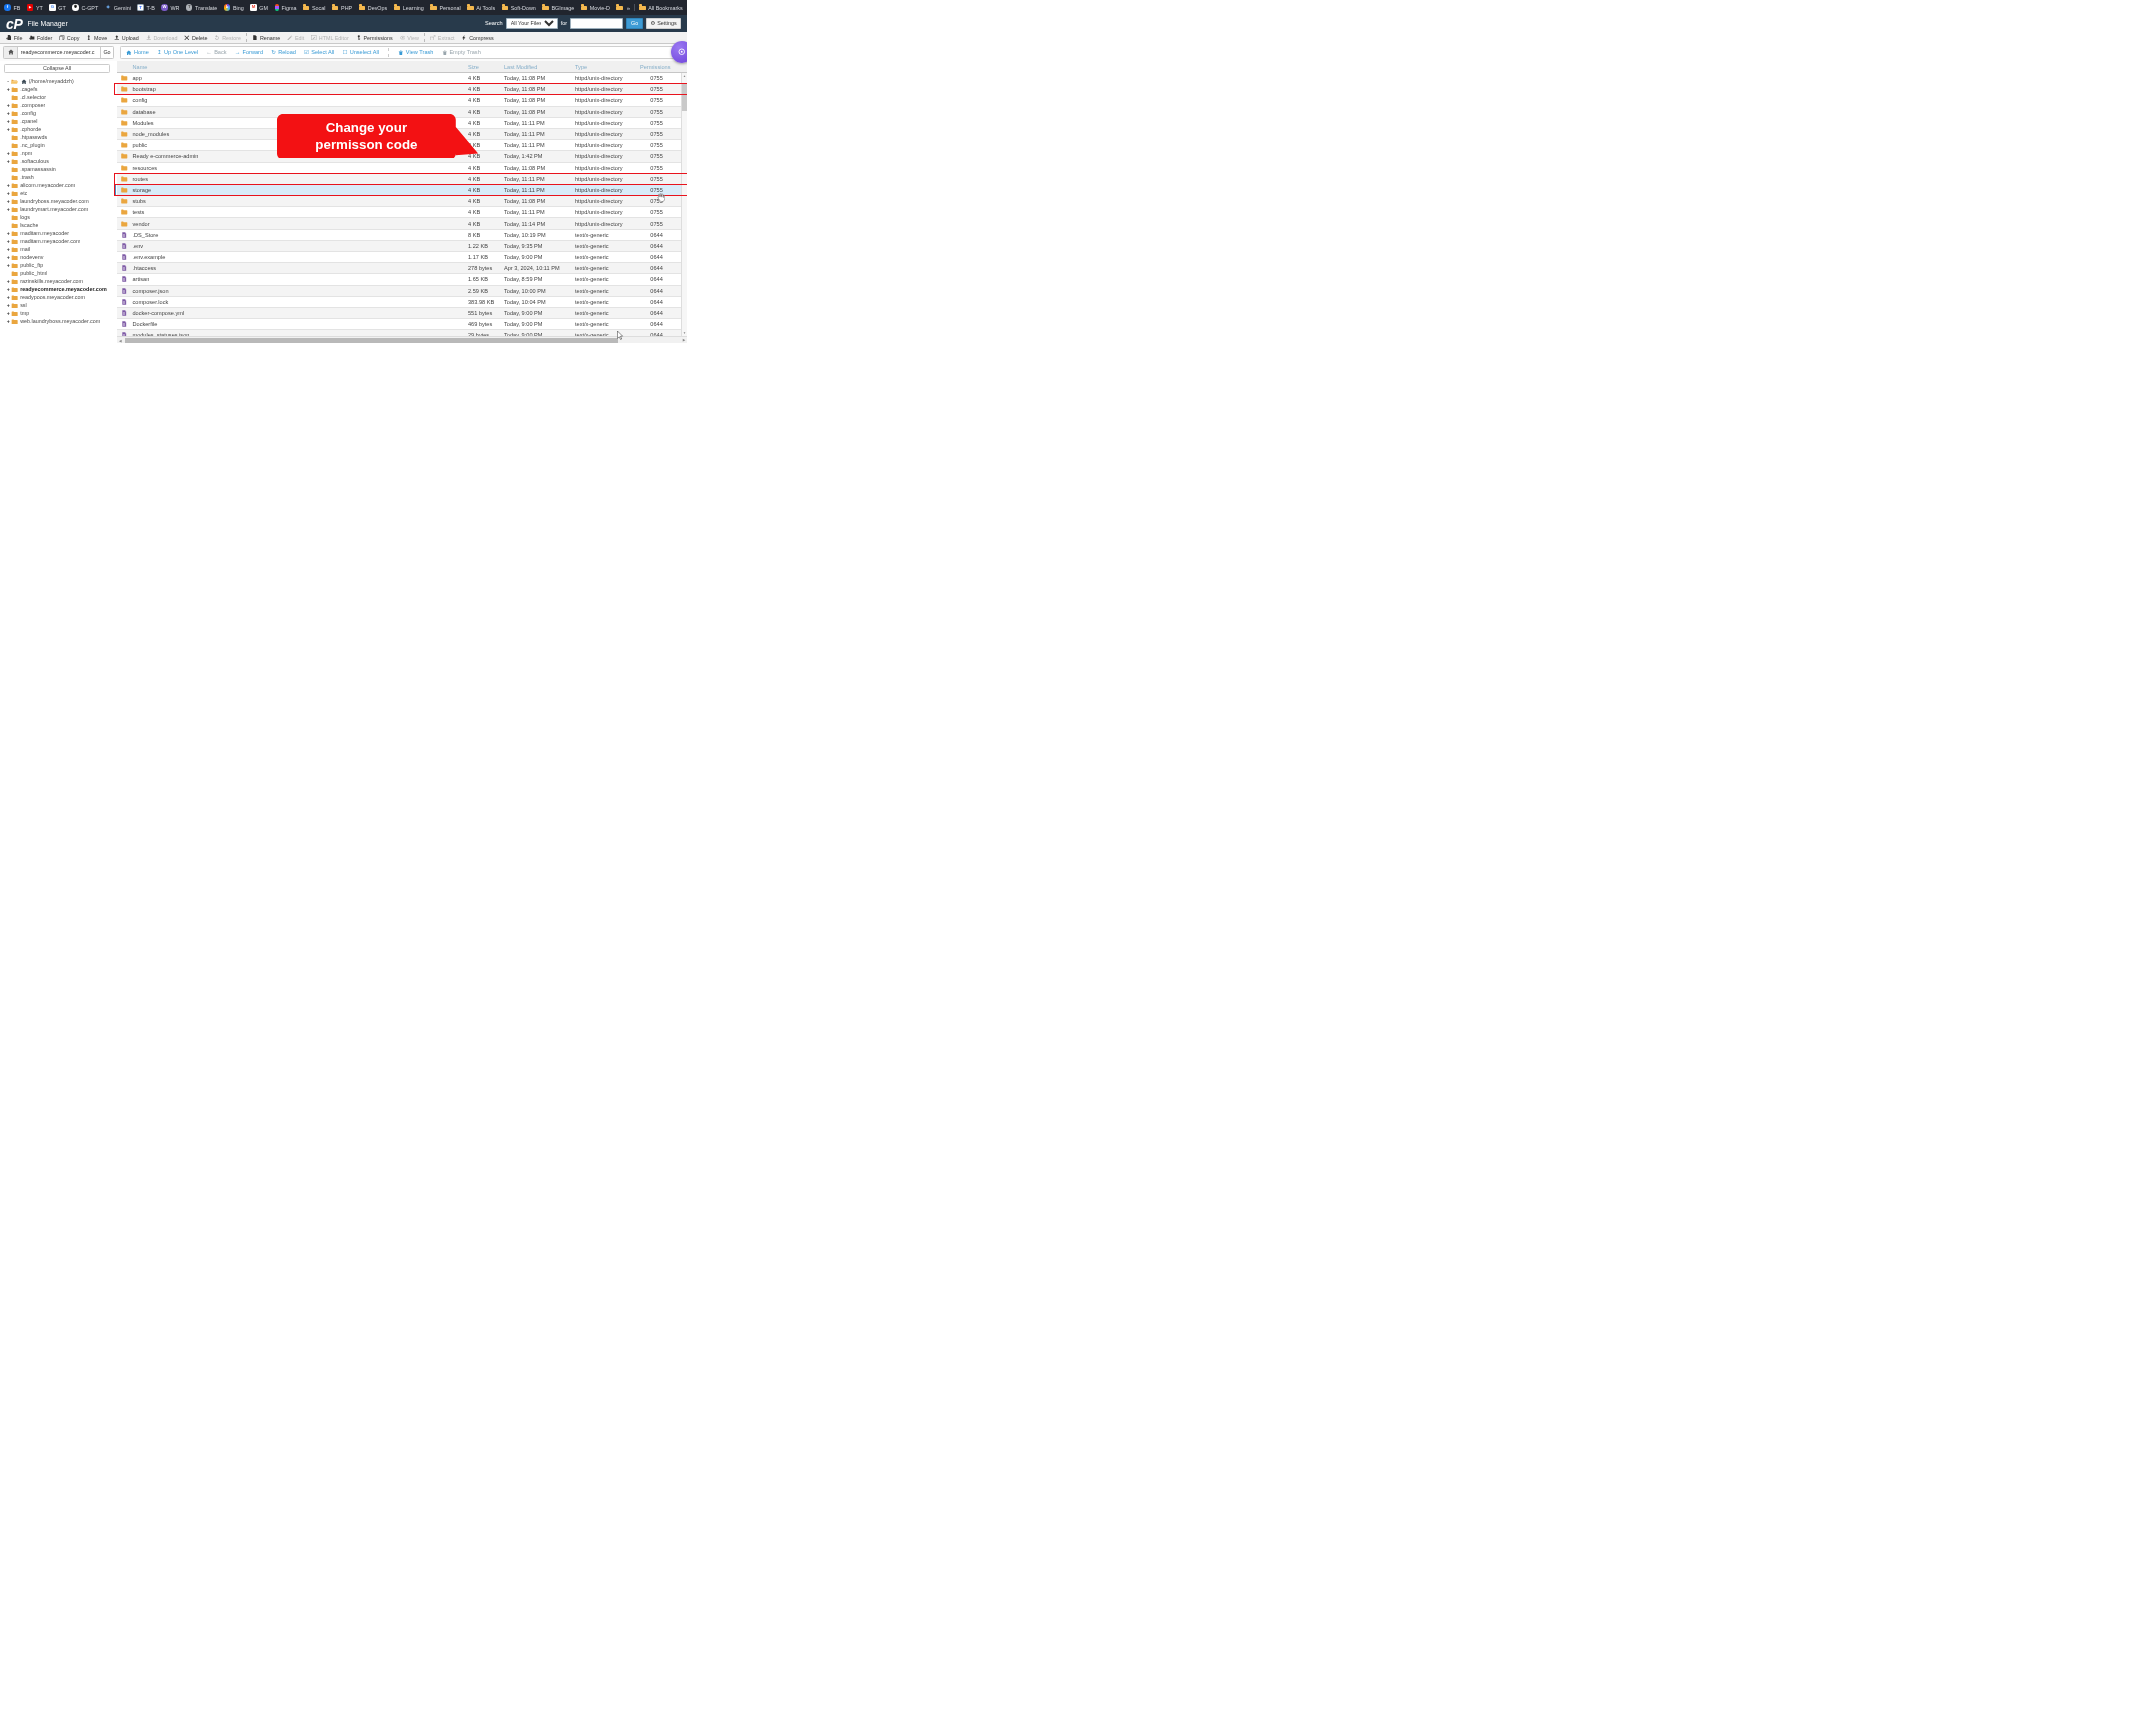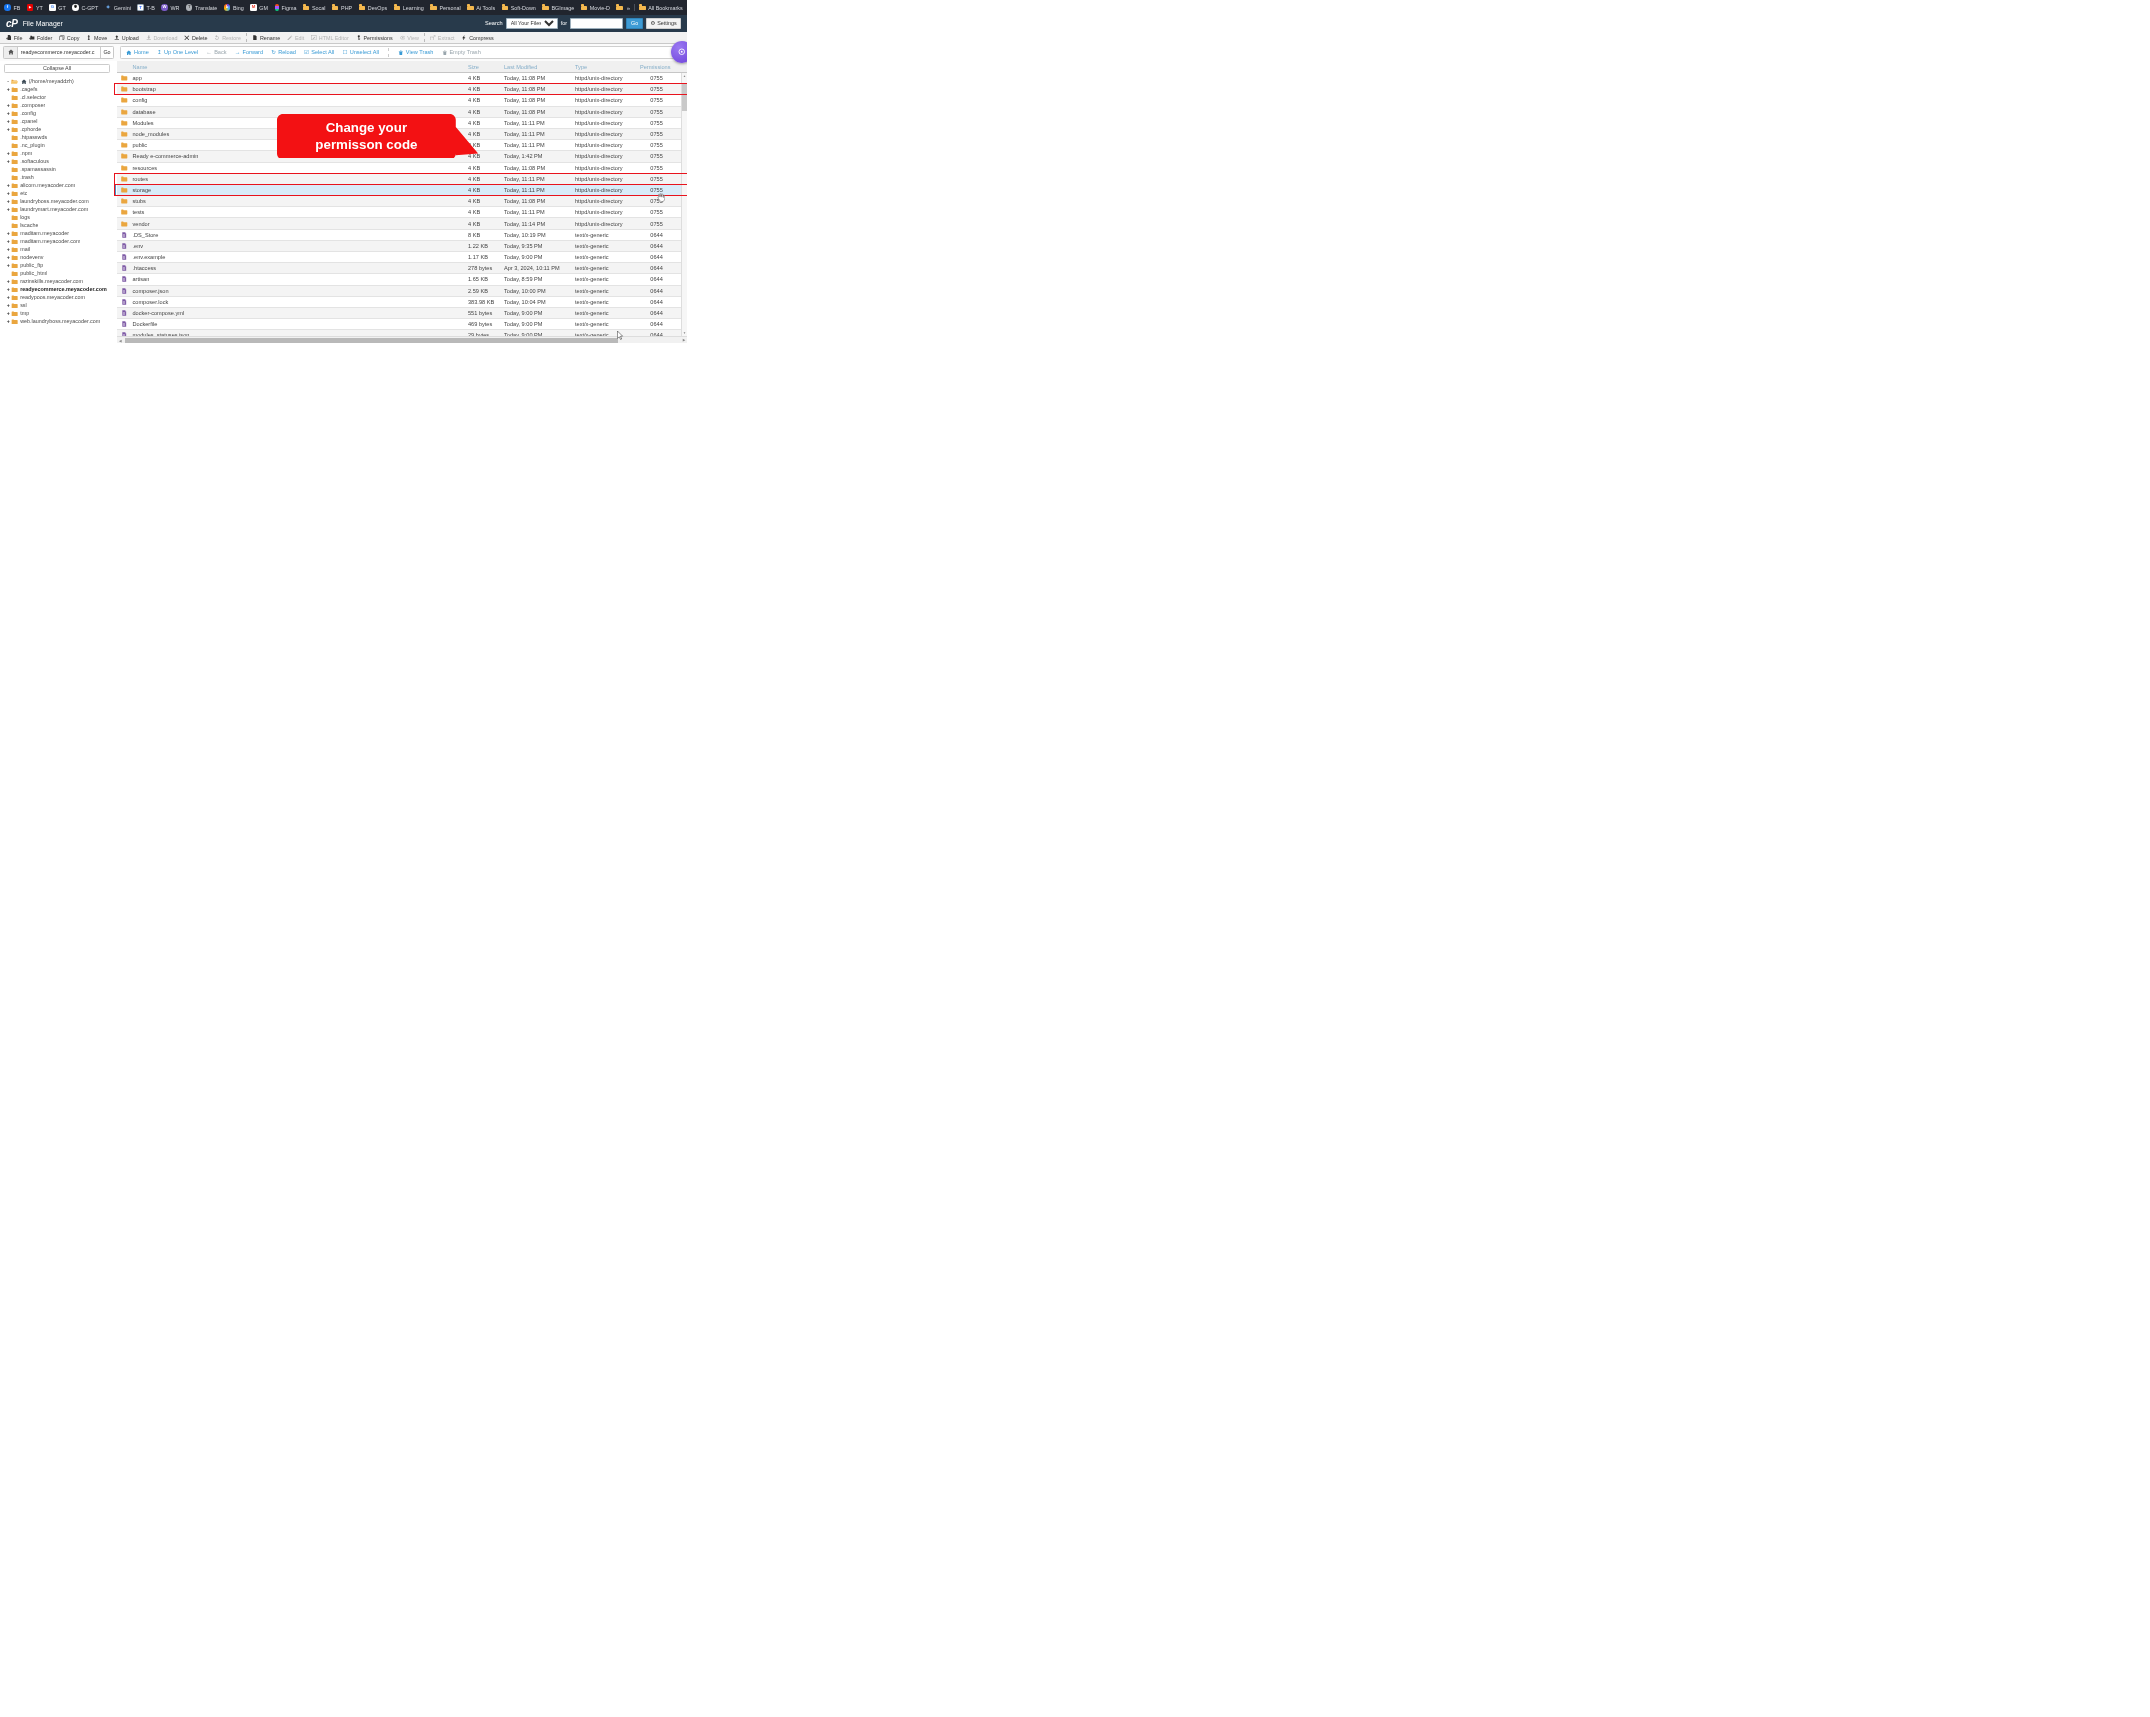--- a/index.html
+++ b/index.html
@@ -27,21 +27,21 @@
   .bi.figma{background:linear-gradient(180deg,#f24e1e 33%,#a259ff 33% 66%,#0acf83 66%);width:4.3px;border-radius:2.2px;}
   .bi.folder{background:#f4b84e;height:4.7px;border-radius:0.4px;margin-top:0.9px;}
   .bi.folder::before{content:"";position:absolute;top:-1.3px;left:0;width:3px;height:1.3px;background:#f4b84e;border-radius:0.4px 0.4px 0 0;}
   #bkoverflow{color:#cfd3da;font-size:6px;margin:0 4.3px;cursor:pointer;}
   #bksep{width:0.4px;height:7.7px;background:#4a4f5a;margin-right:4.3px;}
   #allbk{display:flex;align-items:center;gap:2.6px;white-space:nowrap;cursor:pointer;}
 
   
   #cphead { position:absolute; left:0; top:15px; width:100%; height:17px; background:#283a4b;
             display:flex; align-items:center; padding:0 6px; color:#fff; }
-  #cplogo { font-style:italic; font-weight:700; font-size:10px; letter-spacing:-0.4px; }
+  #cplogo { font-style:italic; font-weight:700; font-size:14px; letter-spacing:-0.4px; }
   #apptitle { font-size:6.9px; margin-left:5.2px; font-weight:400; }
   #hsearch { margin-left:auto; display:flex; align-items:center; gap:3px; font-size:5.6px; }
   #hsearch select { height:10.8px; width:52px; font-size:5.4px; border:0.4px solid #9db0bd; border-radius:0.9px; background:#fff; color:#333; }
   #hsearch input { height:10.8px; width:53px; border:0.4px solid #9db0bd; border-radius:0.9px; background:#fff; padding:0 2.2px; font-size:5.4px; }
   #gobtn { height:10.8px; padding:0 3.9px; background:#3e9bd5; border:0.4px solid #2f85bb; border-radius:0.9px; color:#fff; font-size:5.4px; display:flex; align-items:center; cursor:pointer; }
   #setbtn { height:10.8px; padding:0 3.4px; background:#f3f3f3; border:0.4px solid #cfcfcf; border-radius:0.9px; color:#333; font-size:5.4px; display:flex; align-items:center; gap:1.7px; cursor:pointer; }
 
   
   #toolbar { position:absolute; left:0; top:32px; width:100%; height:12px; background:#f2f2f2;
              border-bottom:0.4px solid #c9c9c9; display:flex; align-items:center; padding:0 2.6px; font-size:5.4px; color:#333; }

